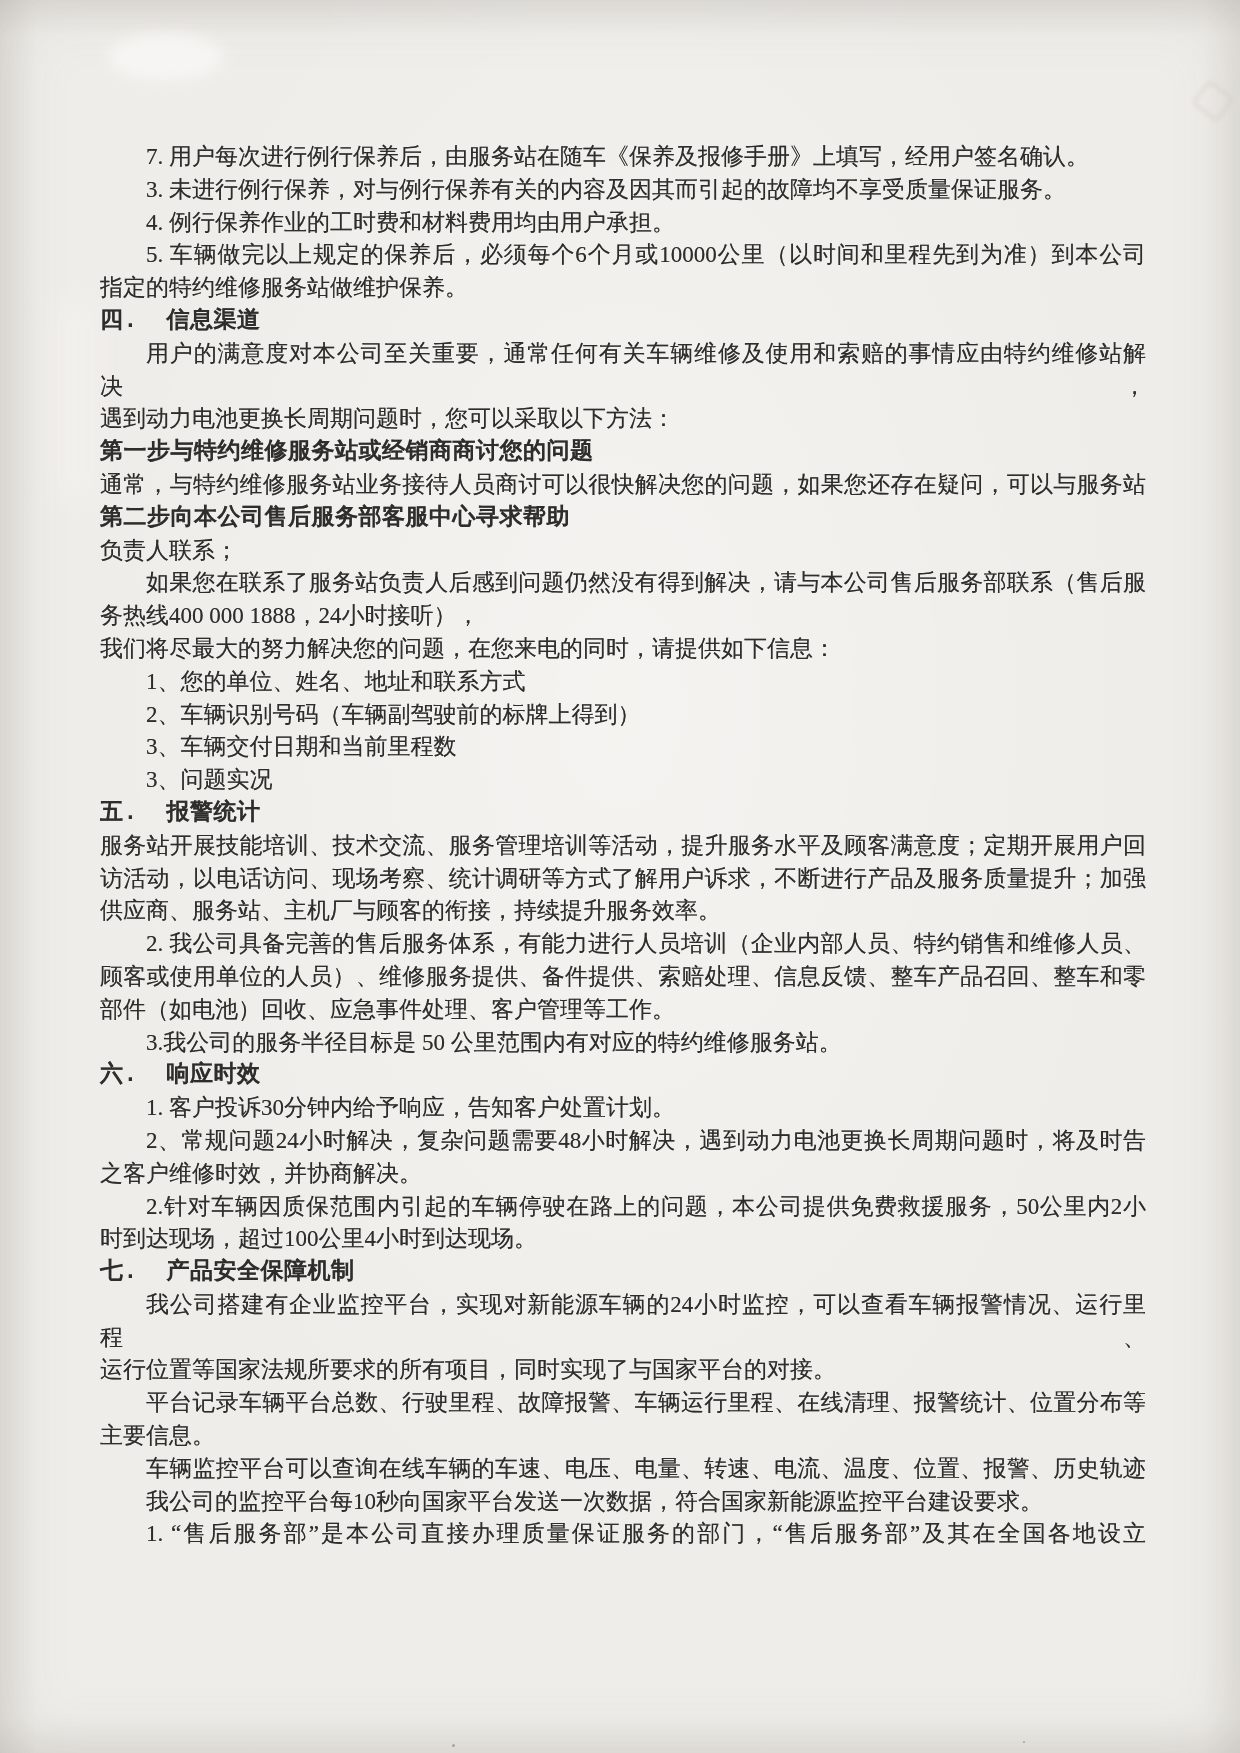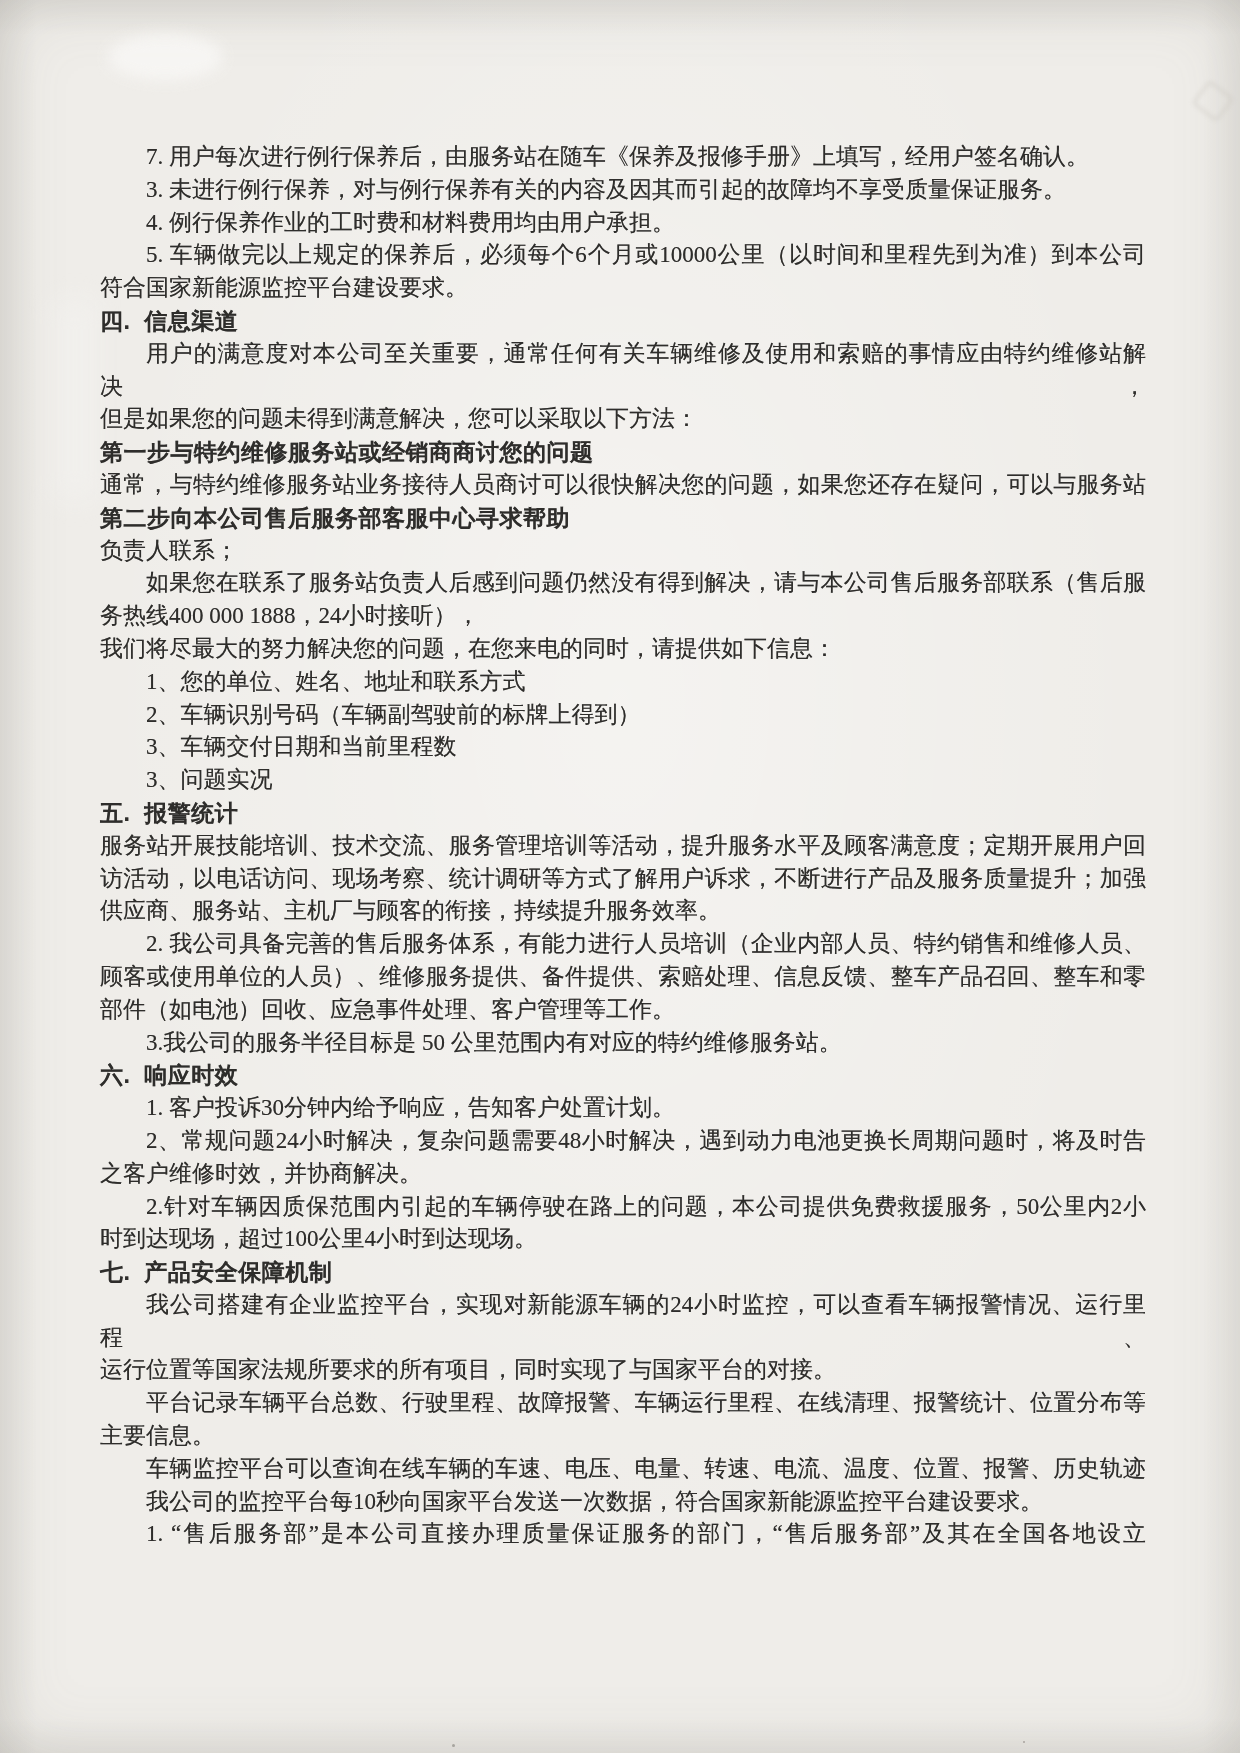--- a/index.html
+++ b/index.html
@@ -23,21 +23,21 @@
     width: 1046px;
     font-size: 23px;
     line-height: 32.8px;
     color: #2e2d2b;
     text-shadow: 0 0 0.5px rgba(46,45,43,0.55);
   }
   .ln { white-space: pre-wrap; }
   .ind { text-indent: 46px; }
   .fill { text-align: justify; text-align-last: justify; }
   .head {
-    font-family: Liberation Sans, sans-serif;
+    font-family: Liberation Mono, monospace;
     font-weight: 700;
     letter-spacing: 0.5px;
   }
   
   .smudge-topleft {
     position: absolute; left: 108px; top: 34px; width: 115px; height: 46px;
     background: #f8f7f5; border-radius: 50%; filter: blur(7px); opacity: 0.85;
   }
   .ghost-topright {
     position: absolute; left: 1197px; top: 86px; width: 26px; height: 24px;
@@ -60,24 +60,24 @@
   <div class="ghost-topright"></div>
   <div class="smudge-left-mid"></div>
   <div class="speck speck-1"></div>
   <div class="speck speck-2"></div>
 
   <div class="doc">
     <div class="ln ind">7. 用户每次进行例行保养后，由服务站在随车《保养及报修手册》上填写，经用户签名确认。</div>
     <div class="ln ind">3. 未进行例行保养，对与例行保养有关的内容及因其而引起的故障均不享受质量保证服务。</div>
     <div class="ln ind">4. 例行保养作业的工时费和材料费用均由用户承担。</div>
     <div class="ln ind fill">5. 车辆做完以上规定的保养后，必须每个6个月或10000公里（以时间和里程先到为准）到本公司</div>
-    <div class="ln">符合国家新能源监控平台建设要求。</div>
+    <div class="ln">指定的特约维修服务站做维护保养。</div>
     <div class="ln head">四.  信息渠道</div>
     <div class="ln ind fill">用户的满意度对本公司至关重要，通常任何有关车辆维修及使用和索赔的事情应由特约维修站解决，</div>
-    <div class="ln">但是如果您的问题未得到满意解决，您可以采取以下方法：</div>
+    <div class="ln">遇到动力电池更换长周期问题时，您可以采取以下方法：</div>
     <div class="ln head">第一步与特约维修服务站或经销商商讨您的问题</div>
     <div class="ln fill">通常，与特约维修服务站业务接待人员商讨可以很快解决您的问题，如果您还存在疑问，可以与服务站</div>
     <div class="ln head">第二步向本公司售后服务部客服中心寻求帮助</div>
     <div class="ln">负责人联系；</div>
     <div class="ln ind fill">如果您在联系了服务站负责人后感到问题仍然没有得到解决，请与本公司售后服务部联系（售后服</div>
     <div class="ln">务热线400 000 1888，24小时接听），</div>
     <div class="ln">我们将尽最大的努力解决您的问题，在您来电的同时，请提供如下信息：</div>
     <div class="ln ind">1、您的单位、姓名、地址和联系方式</div>
     <div class="ln ind">2、车辆识别号码（车辆副驾驶前的标牌上得到）</div>
     <div class="ln ind">3、车辆交付日期和当前里程数</div>

